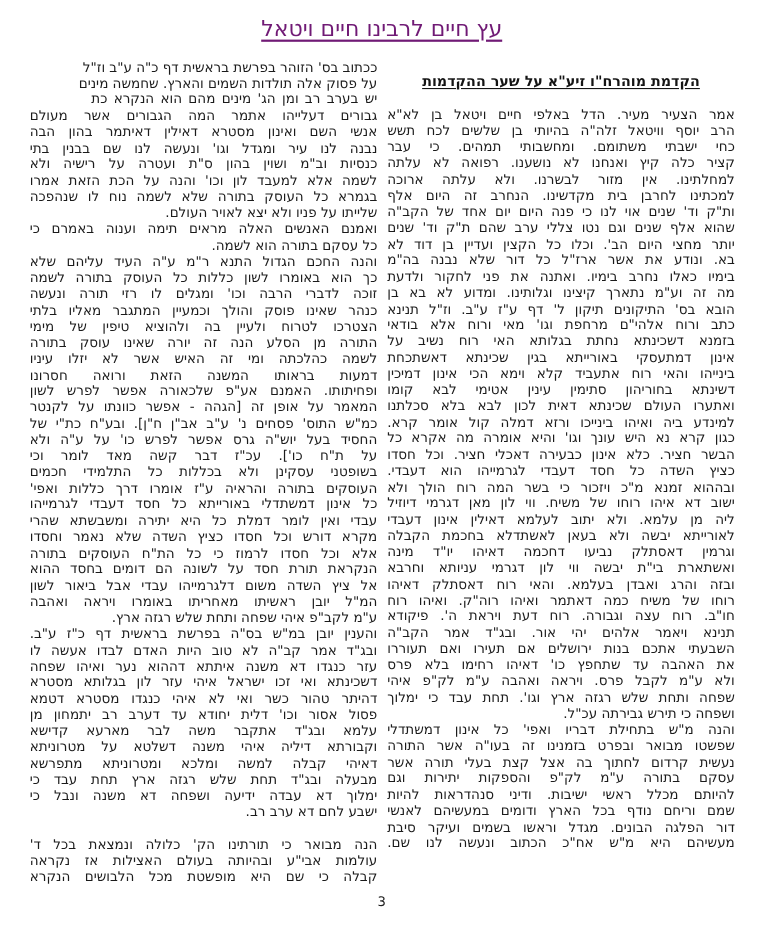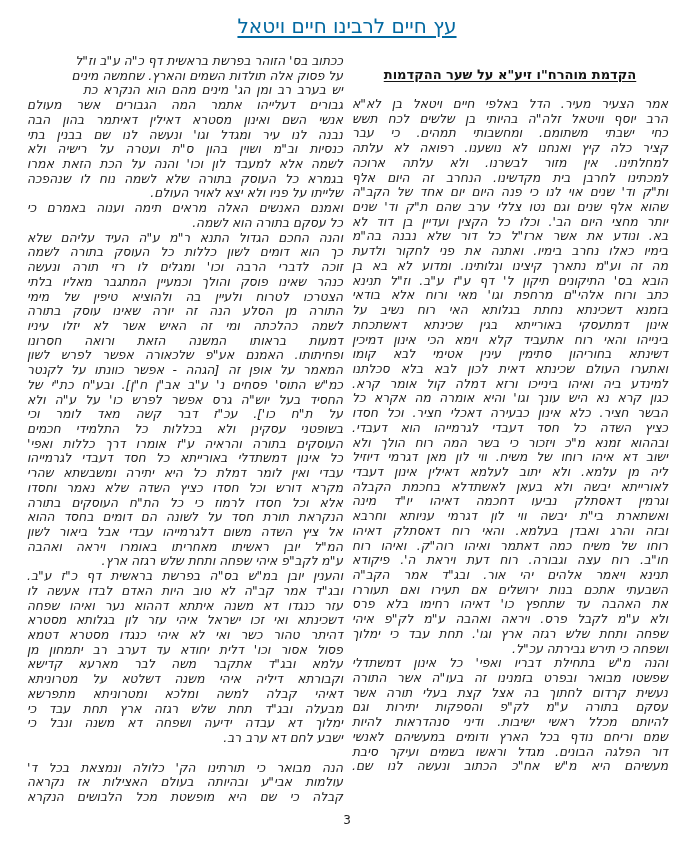--- a/index.html
+++ b/index.html
@@ -13,41 +13,41 @@
   }
   .page { position: absolute; inset: 0; }
   .title {
     position: absolute;
     top: 14px; left: 0; width: 100%;
     text-align: center;
     font-size: 20px;
     direction: rtl;
     text-decoration: underline;
     text-underline-offset: 3px;
-    color: #0369a1;
+    color: #701a75;
   }
   .col {
     position: absolute;
     width: 316px;
   }
   .col-left  { left: 27px;  top: 54px; }
   .col-right { left: 352px; top: 67px; }
   .section-header {
     direction: rtl;
     text-align: center;
     font-weight: bold;
     font-size: 13px;
     line-height: 15px;
     height: 15px;
     margin-bottom: 15px;
     text-decoration: underline;
     text-underline-offset: 2px;
     color: #141414;
   }
-  .para { margin: 0; font-style: italic; }
+  .para { margin: 0; }
   .line {
     direction: rtl;
     unicode-bidi: plaintext;
     font-size: 12.3px;
     line-height: 14.72px;
     height: 14.72px;
     white-space: nowrap;
     text-align: justify;
     text-align-last: justify;
     text-justify: inter-word;
@@ -79,21 +79,21 @@
         <div class="line">לשמה אלא למעבד לון וכו' והנה על הכת הזאת אמרו</div>
         <div class="line">בגמרא כל העוסק בתורה שלא לשמה נוח לו שנהפכה</div>
         <div class="line ragged">שלייתו על פניו ולא יצא לאויר העולם.</div>
       </div>
       <div class="para">
         <div class="line">ואמנם האנשים האלה מראים תימה וענוה באמרם כי</div>
         <div class="line ragged">כל עסקם בתורה הוא לשמה.</div>
       </div>
       <div class="para">
         <div class="line">והנה החכם הגדול התנא ר"מ ע"ה העיד עליהם שלא</div>
-        <div class="line">כך הוא דומים לשון כללות כל העוסק בתורה לשמה</div>
+        <div class="line">כך הוא באומרו לשון כללות כל העוסק בתורה לשמה</div>
         <div class="line">זוכה לדברי הרבה וכו' ומגלים לו רזי תורה ונעשה</div>
         <div class="line">כנהר שאינו פוסק והולך וכמעיין המתגבר מאליו בלתי</div>
         <div class="line">הצטרכו לטרוח ולעיין בה ולהוציא טיפין של מימי</div>
         <div class="line">התורה מן הסלע הנה זה יורה שאינו עוסק בתורה</div>
         <div class="line">לשמה כהלכתה ומי זה האיש אשר לא יזלו עיניו</div>
         <div class="line">דמעות בראותו המשנה הזאת ורואה חסרונו</div>
         <div class="line">ופחיתותו. האמנם אע"פ שלכאורה אפשר לפרש לשון</div>
         <div class="line">המאמר על אופן זה [הגהה - אפשר כוונתו על לקנטר</div>
         <div class="line">כמ"ש התוס' פסחים נ' ע"ב אב"ן ח"ן]. ובע"ח כת"י של</div>
         <div class="line">החסיד בעל יוש"ה גרס אפשר לפרש כו' על ע"ה ולא</div>

